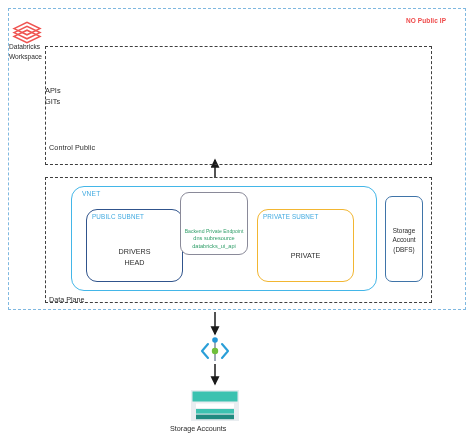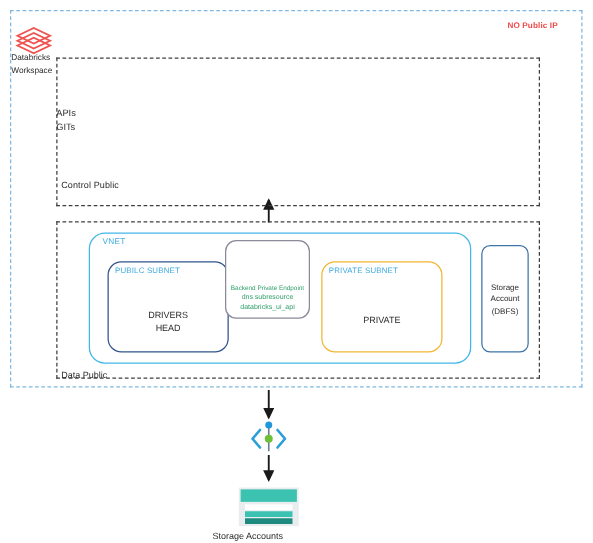--- a/index.html
+++ b/index.html
@@ -267,21 +267,21 @@
   </div>
 
   <div class="abs" id="no-public-ip-label">NO Public IP</div>
 
   <div class="abs" id="control-plane-label">Control Public</div>
   <div class="abs" id="control-plane-services">
     <div>APIs</div>
     <div>GITs</div>
   </div>
 
-  <div class="abs" id="data-plane-label">Data Public</div>
+  <div class="abs" id="data-plane-label">Data Plane</div>
   <div class="abs" id="vnet-label">VNET</div>
 
   <div class="abs" id="public-subnet-label">PUBILC SUBNET</div>
   <div class="abs" id="public-subnet-roles">
     <div>DRIVERS</div>
     <div>HEAD</div>
   </div>
 
   <div class="abs" id="private-subnet-label">PRIVATE SUBNET</div>
   <div class="abs" id="private-subnet-roles">

